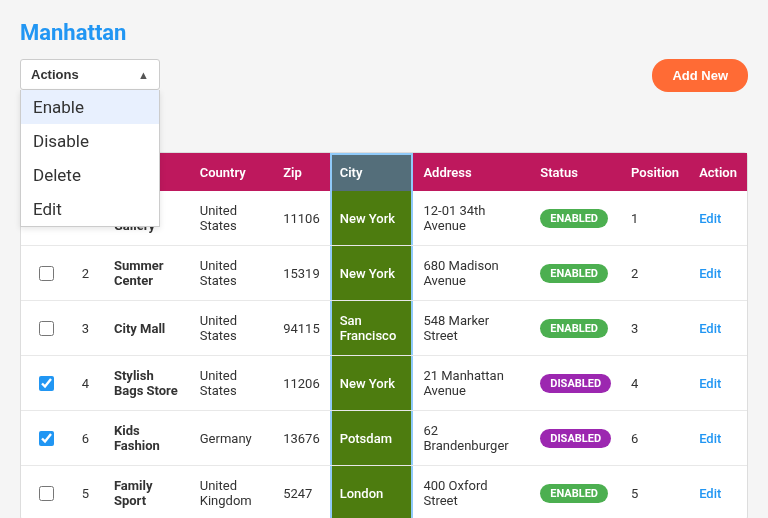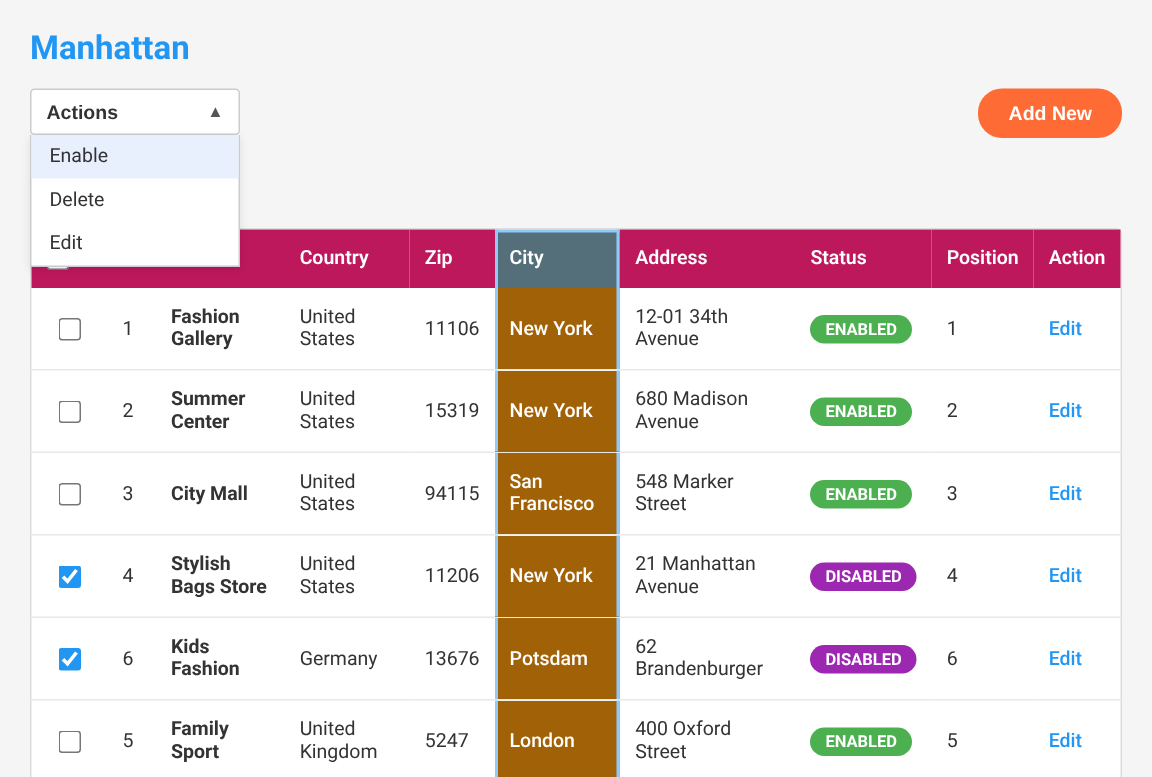--- a/index.html
+++ b/index.html
@@ -52,21 +52,21 @@
       background: #fff;
       border: 1px solid #ccc;
       border-top: none;
       width: 140px;
       z-index: 100;
       box-shadow: 0 2px 6px rgba(0,0,0,0.1);
     }
     .dropdown-item {
       padding: 7px 12px;
       cursor: pointer;
-      font-size: 13px;
+      font-size: 17px;
       color: #333;
     }
     .dropdown-item:hover, .dropdown-item.active {
       background: #e8f0fe;
     }
     .add-new-btn {
       background: #FF6B35;
       color: #fff;
       border: none;
       padding: 9px 20px;
@@ -119,21 +119,21 @@
     }
     tbody tr:last-child {
       border-bottom: none;
     }
     tbody td {
       padding: 12px 10px;
       vertical-align: middle;
       font-size: 13px;
     }
     tbody td.city-col {
-      background: #a16207;
+      background: #4d7c0f;
       color: #fff;
       position: relative;
       font-weight: 500;
     }
     tbody td.city-col::before {
       content: '';
       position: absolute;
       top: 0; left: 0; right: 0; bottom: 0;
       border-left: 2px solid #90CAF9;
       border-right: 2px solid #90CAF9;
@@ -190,20 +190,21 @@
 
 <div class="top-bar">
   <div class="actions-wrapper">
     <button class="actions-btn">
       <span>Actions</span>
       <span class="chevron">▲</span>
     </button>
     <div class="dropdown-menu">
 
     <div class="dropdown-item active">Enable</div>
+        <div class="dropdown-item">Disable</div>
         <div class="dropdown-item">Delete</div>
         <div class="dropdown-item">Edit</div>
       </div>
   </div>
   <button class="add-new-btn">Add New</button>
 </div>
 
 <div class="table-container">
   <table>
     <thead>

